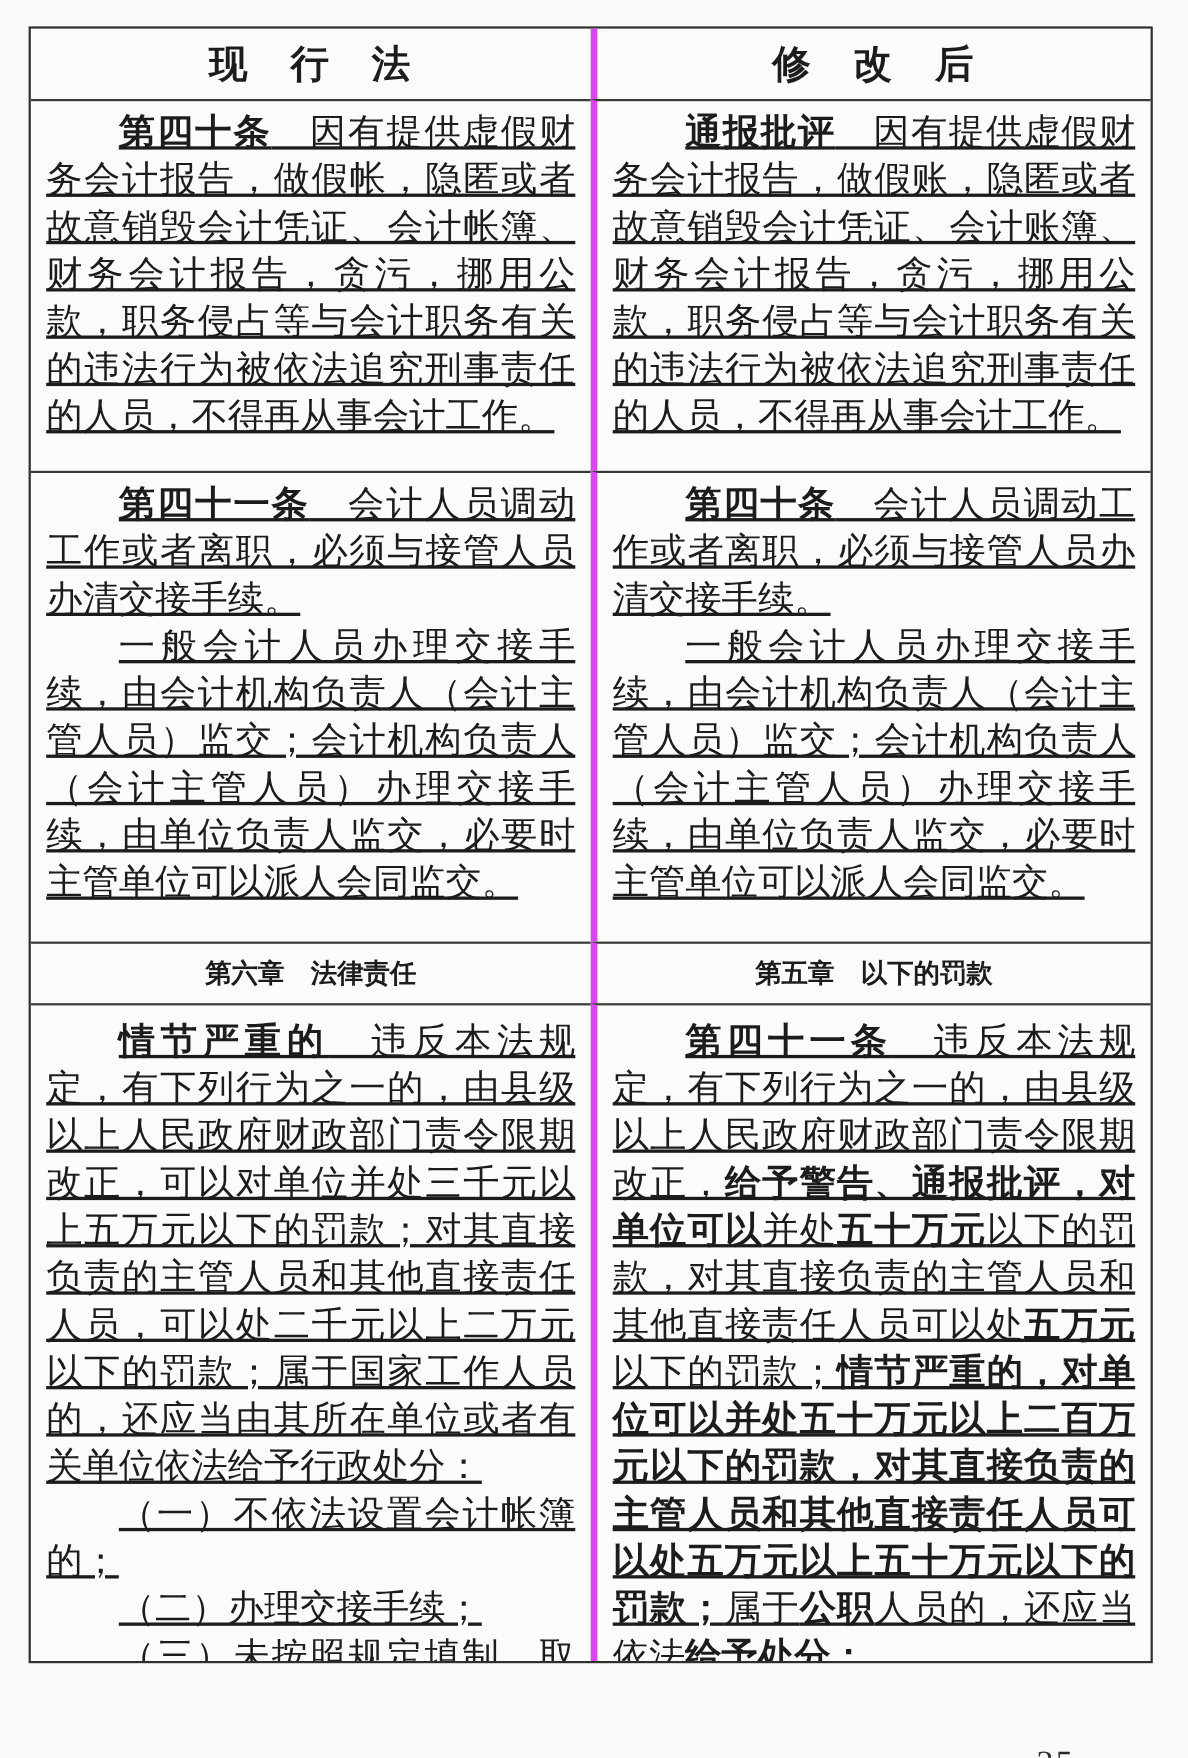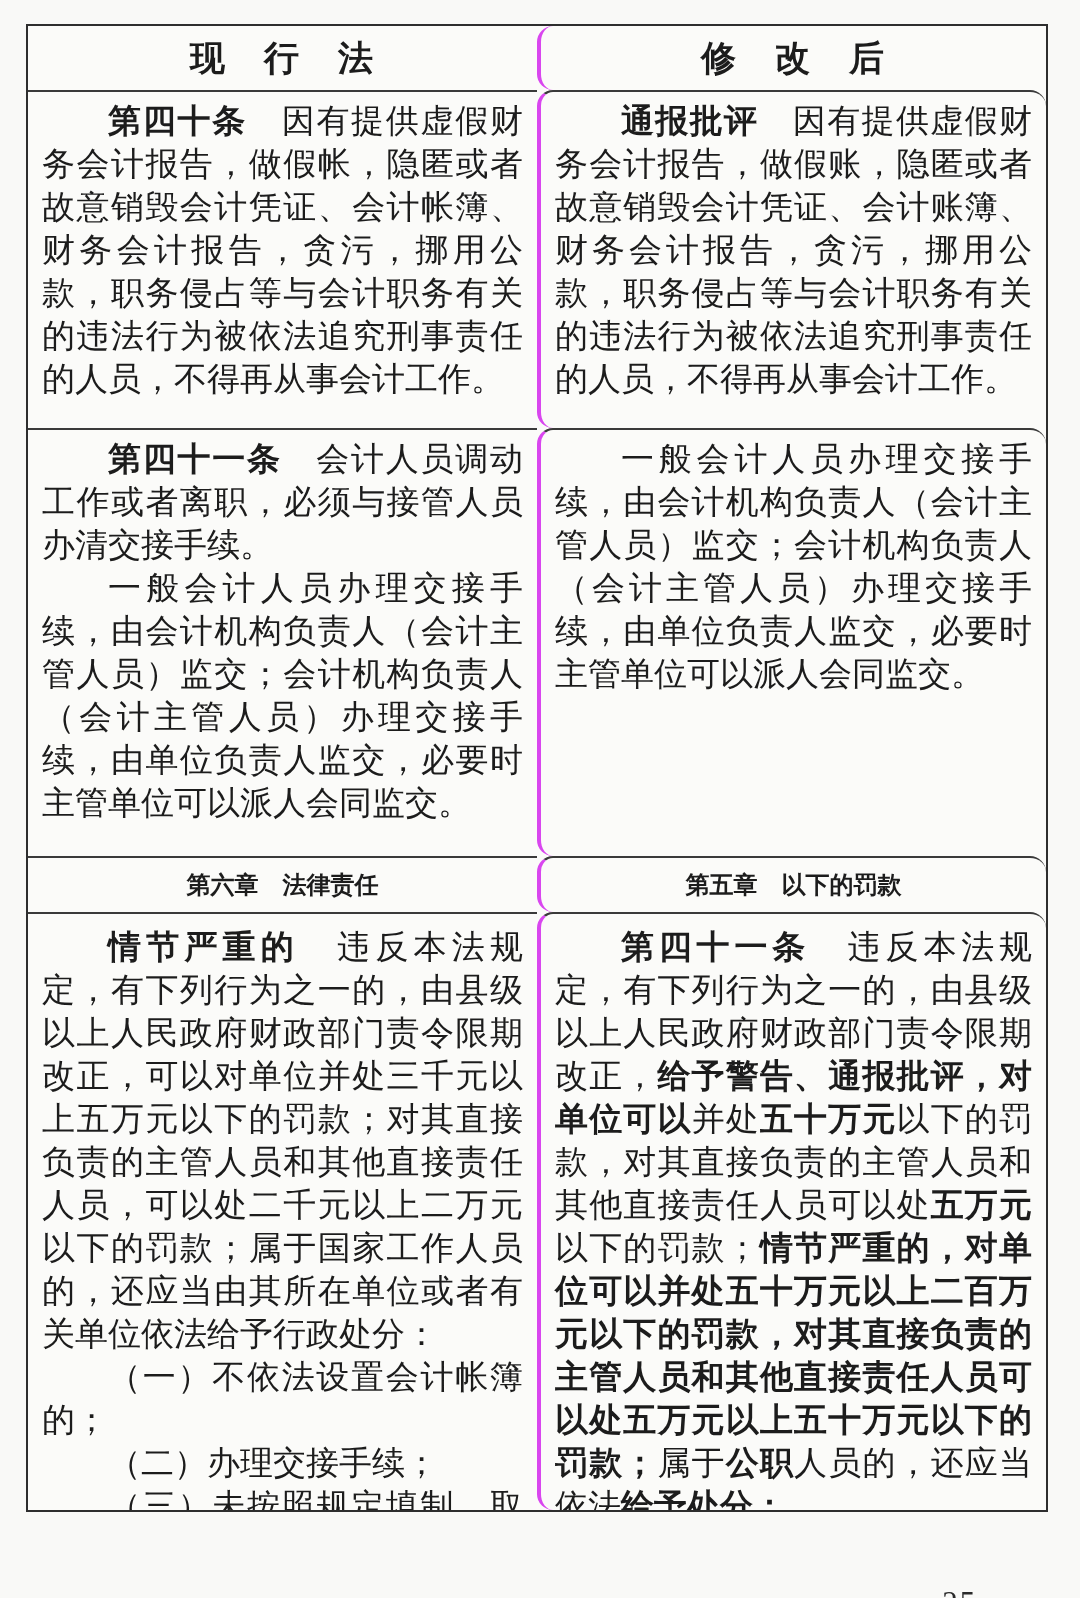--- a/index.html
+++ b/index.html
@@ -25,21 +25,21 @@
     border: 2px solid #2e2e2e;
     display: grid;
     grid-template-columns: 1fr 1fr;
     grid-template-rows: 64px 338px 428px 56px 1fr;
     background: #fbfbf9;
   }
   .cell {
     box-sizing: border-box;
     overflow: hidden;
   }
-  .col2 { border-left: 4px solid #d946ef; border-radius: 16px; }
+  .col2 { border-left: 6px solid #d946ef; }
   .rt   { border-top: 2px solid #3a3a3a; }
   .header-cell {
     display: flex;
     align-items: center;
     justify-content: center;
     font-weight: bold;
     font-size: 35px;
     letter-spacing: 2px;
   }
   .chapter-cell {
@@ -53,20 +53,21 @@
     padding: 8px 14px 0 14px;
     font-size: 33px;
     line-height: 43px;
   }
   .body-cell.tall { padding-top: 12px; line-height: 43px; }
   .para {
     margin: 0;
     text-indent: 2em;
     text-align: justify;
     text-justify: inter-character;
+    text-decoration: underline;
   }
   .para .b { font-weight: bold; }
   .page-footer {
     position: absolute;
     top: 1585px;
     right: 42px;
     font-size: 31px;
     letter-spacing: 2px;
     word-spacing: 18px;
     color: #2a2a2a;
@@ -88,20 +89,21 @@
   <div class="cell body-cell rt col2">
       <p class="para"><span class="b">通报批评</span><span>　因有提供虚假财务会计报告，做假账，隐匿或者故意销毁会计凭证、会计账簿、财务会计报告，贪污，挪用公款，职务侵占等与会计职务有关的违法行为被依法追究刑事责任的人员，不得再从事会计工作。</span></p>
     </div>
 
   <div class="cell body-cell rt">
       <p class="para"><span class="b">第四十一条</span><span>　会计人员调动工作或者离职，必须与接管人员办清交接手续。</span></p>
       <p class="para"><span>一般会计人员办理交接手续，由会计机构负责人（会计主管人员）监交；会计机构负责人（会计主管人员）办理交接手续，由单位负责人监交，必要时主管单位可以派人会同监交。</span></p>
     </div>
 
   <div class="cell body-cell rt col2">
+      <p class="para"><span class="b">第四十条</span><span>　会计人员调动工作或者离职，必须与接管人员办清交接手续。</span></p>
       <p class="para"><span>一般会计人员办理交接手续，由会计机构负责人（会计主管人员）监交；会计机构负责人（会计主管人员）办理交接手续，由单位负责人监交，必要时主管单位可以派人会同监交。</span></p>
     </div>
 
   <div class="cell chapter-cell rt">第六章　法律责任</div>
 
   <div class="cell chapter-cell rt col2">第五章　以下的罚款</div>
 
   <div class="cell body-cell tall rt">
       <p class="para"><span class="b">情节严重的</span><span>　违反本法规定，有下列行为之一的，由县级以上人民政府财政部门责令限期改正，可以对单位并处三千元以上五万元以下的罚款；对其直接负责的主管人员和其他直接责任人员，可以处二千元以上二万元以下的罚款；属于国家工作人员的，还应当由其所在单位或者有关单位依法给予行政处分：</span></p>
       <p class="para"><span>（一）不依法设置会计帐簿的；</span></p>

